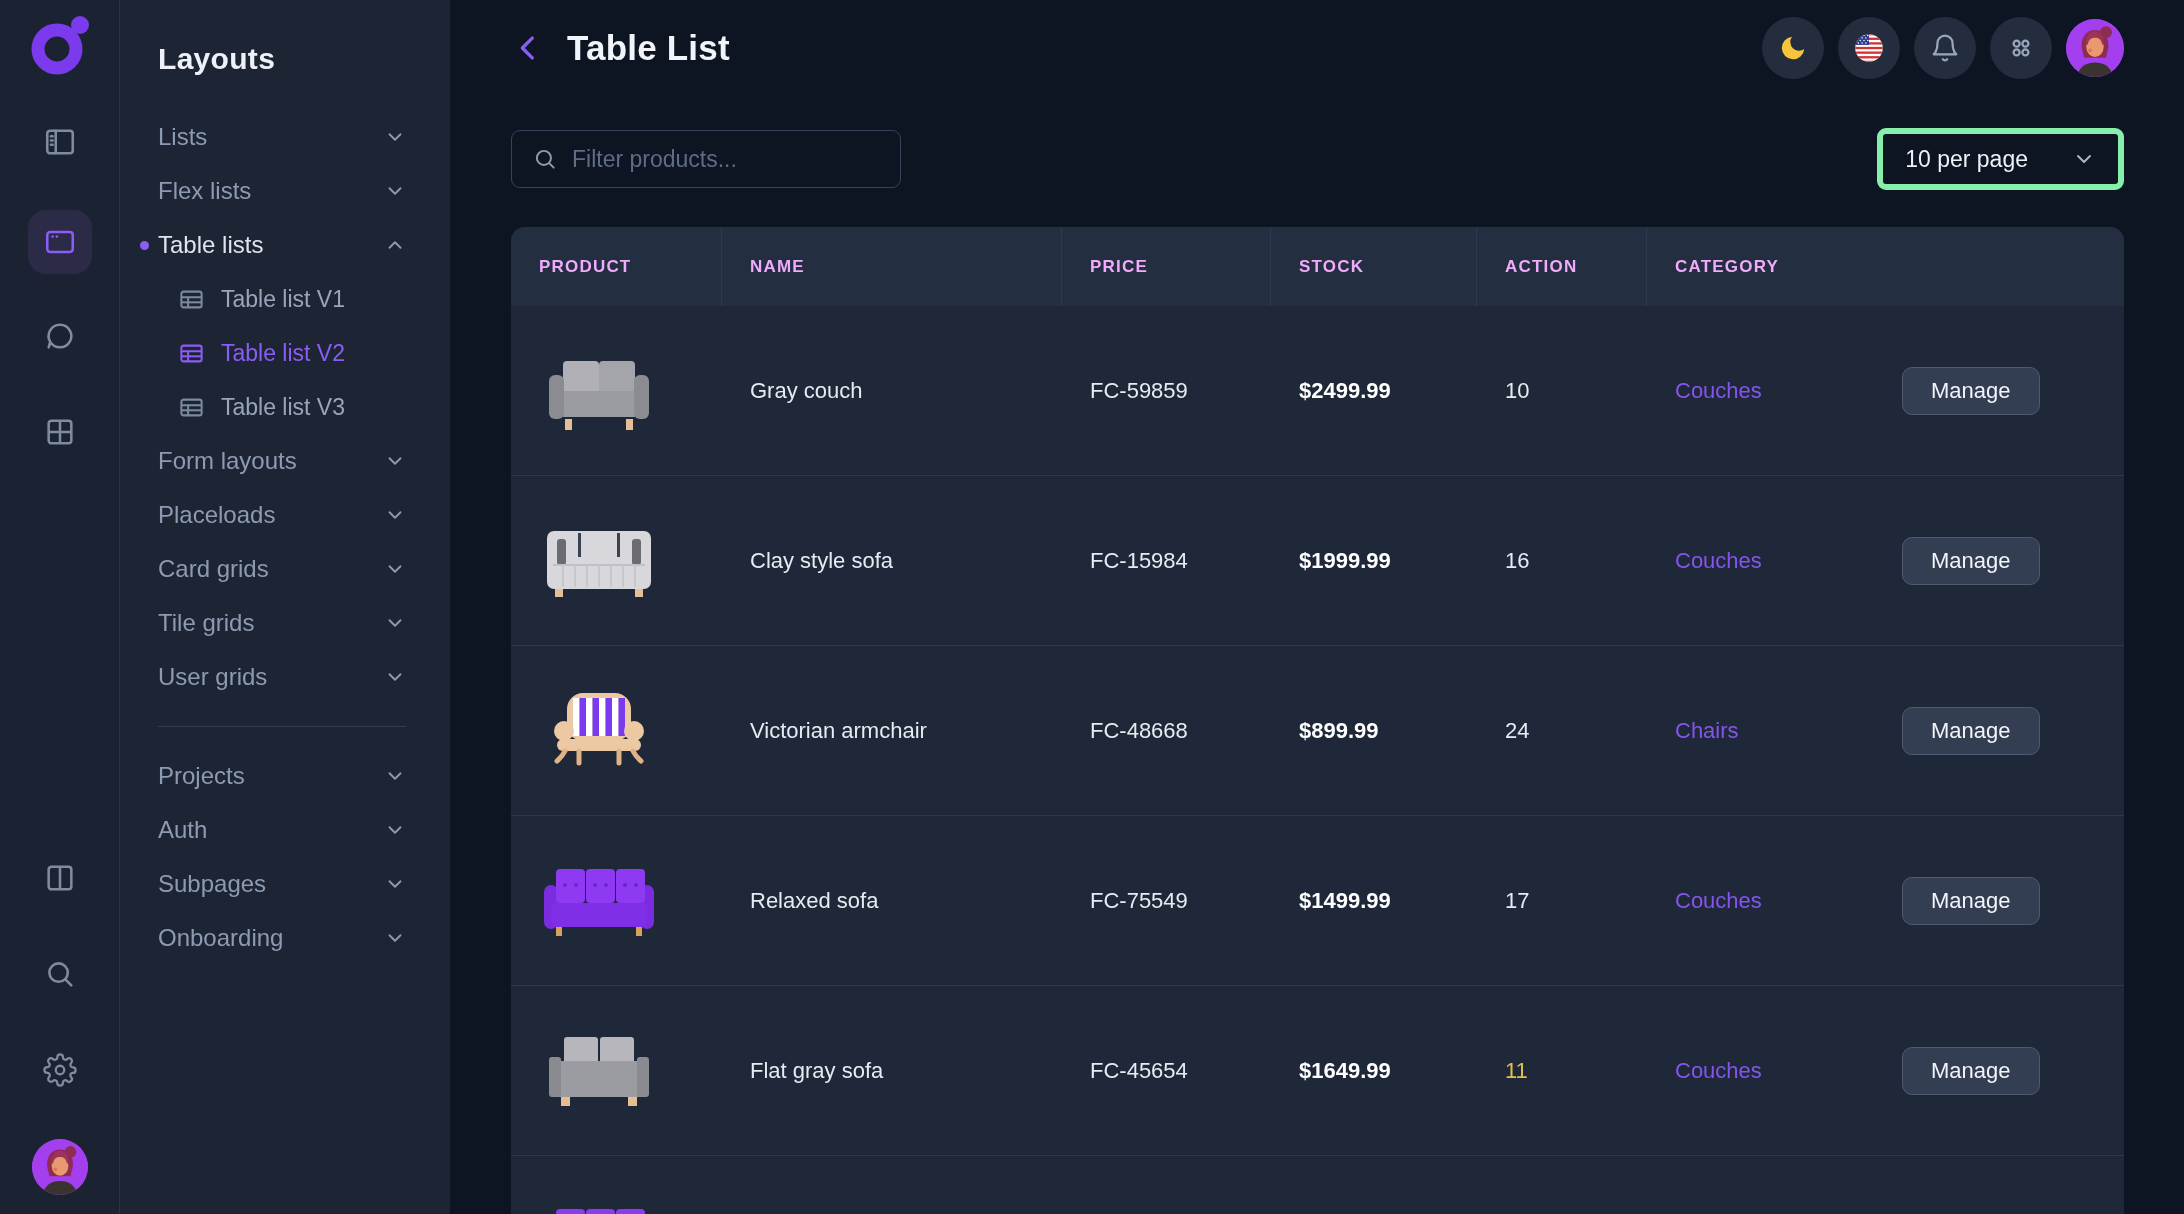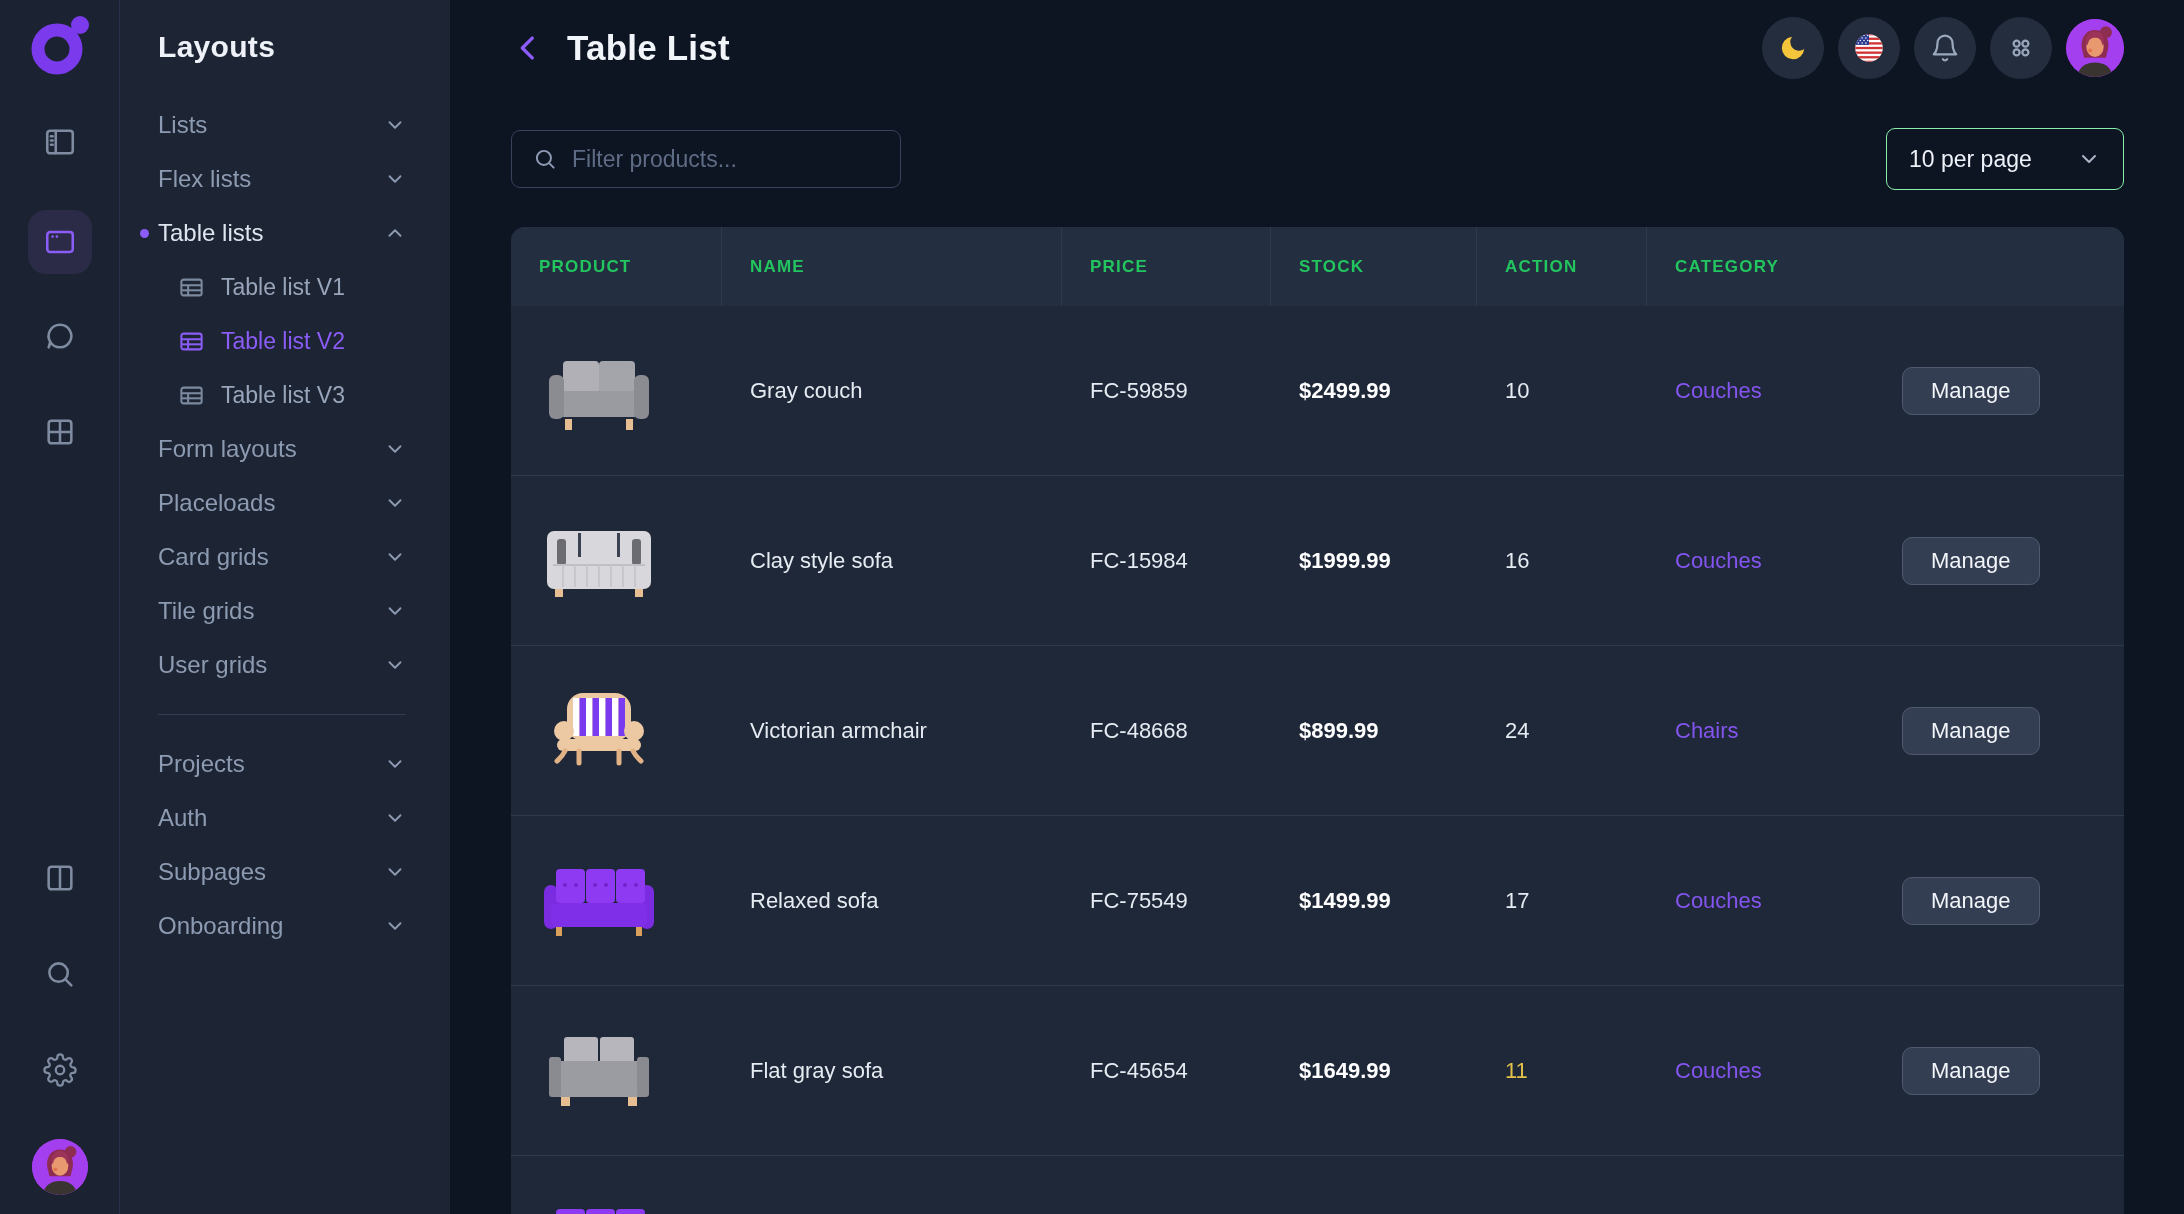--- a/index.html
+++ b/index.html
@@ -25,21 +25,21 @@
   .logo { top:14px; width:64px; height:64px; }
   .avatar {
     width:56px; height:56px; border-radius:50%; overflow:hidden; border:none;
     background:#a43ff0; cursor:pointer; padding:0;
   }
   .avatar svg { width:100%; height:100%; display:block; }
   .rail .avatar { top:1139px; }
 
   
   .nav {
-    width:330px; flex:0 0 330px; background:#1d2534; padding:30px 44px 0 38px;
+    width:330px; flex:0 0 330px; background:#1d2534; padding:42px 44px 0 38px;
     position:relative;
   }
   .nav h1 { color:#eef2f8; font-size:30px; font-weight:600; letter-spacing:.3px; margin-bottom:34px; }
   .nav-item {
     height:54px; display:flex; align-items:center; color:#8d9bb2; font-size:24px;
     cursor:pointer; position:relative;
   }
   .nav-item .label { flex:1; }
   .nav-item .chevron { width:22px; height:22px; color:#8d9bb2; }
   .nav-item .chevron.up { transform:rotate(180deg); }
@@ -74,34 +74,34 @@
     width:390px; height:58px; border:1px solid #37435c; border-radius:9px;
     display:flex; align-items:center; padding:0 20px; gap:14px; background:transparent;
   }
   .filter-box svg { width:26px; height:26px; color:#8d9bb2; flex:0 0 auto; }
   .filter-box input {
     background:transparent; border:none; outline:none; color:#dfe5ee;
     font-size:23px; width:100%; font-family:inherit;
   }
   .filter-box input::placeholder { color:#5e6c85; }
   .per-page {
-    height:62px; min-width:238px; border:1px solid #86efac; border-radius:9px;
+    height:62px; min-width:238px; border:6px solid #86efac; border-radius:9px;
     background:transparent; color:#eef2f8; font-size:23px; display:flex;
     align-items:center; justify-content:space-between; padding:0 22px; cursor:pointer; gap:44px;
   }
   .per-page .chevron { width:24px; height:24px; color:#aab5c8; }
 
   
   .table { margin-top:37px; background:#1f2839; border-radius:14px 14px 0 0; overflow:hidden; }
   .thead {
     display:grid; grid-template-columns:211px 340px 209px 206px 170px 227px 1fr;
     background:#242e41; height:79px;
   }
   .th {
-    display:flex; align-items:center; padding:0 28px; color:#22c55e;
+    display:flex; align-items:center; padding:0 28px; color:#f0abfc;
     font-size:17px; font-weight:700; letter-spacing:1.2px; border-right:1px solid #2e394e;
   }
   .th:last-child { border-right:none; }
   .row {
     display:grid; grid-template-columns:211px 340px 209px 206px 170px 227px 1fr;
     height:170px; border-bottom:1px solid #2e394e; align-items:center;
   }
   .row:last-child { border-bottom:none; }
   .cell { padding:0 28px; font-size:22px; color:#e6ebf2; }
   .product-img { width:120px; height:84px; }

